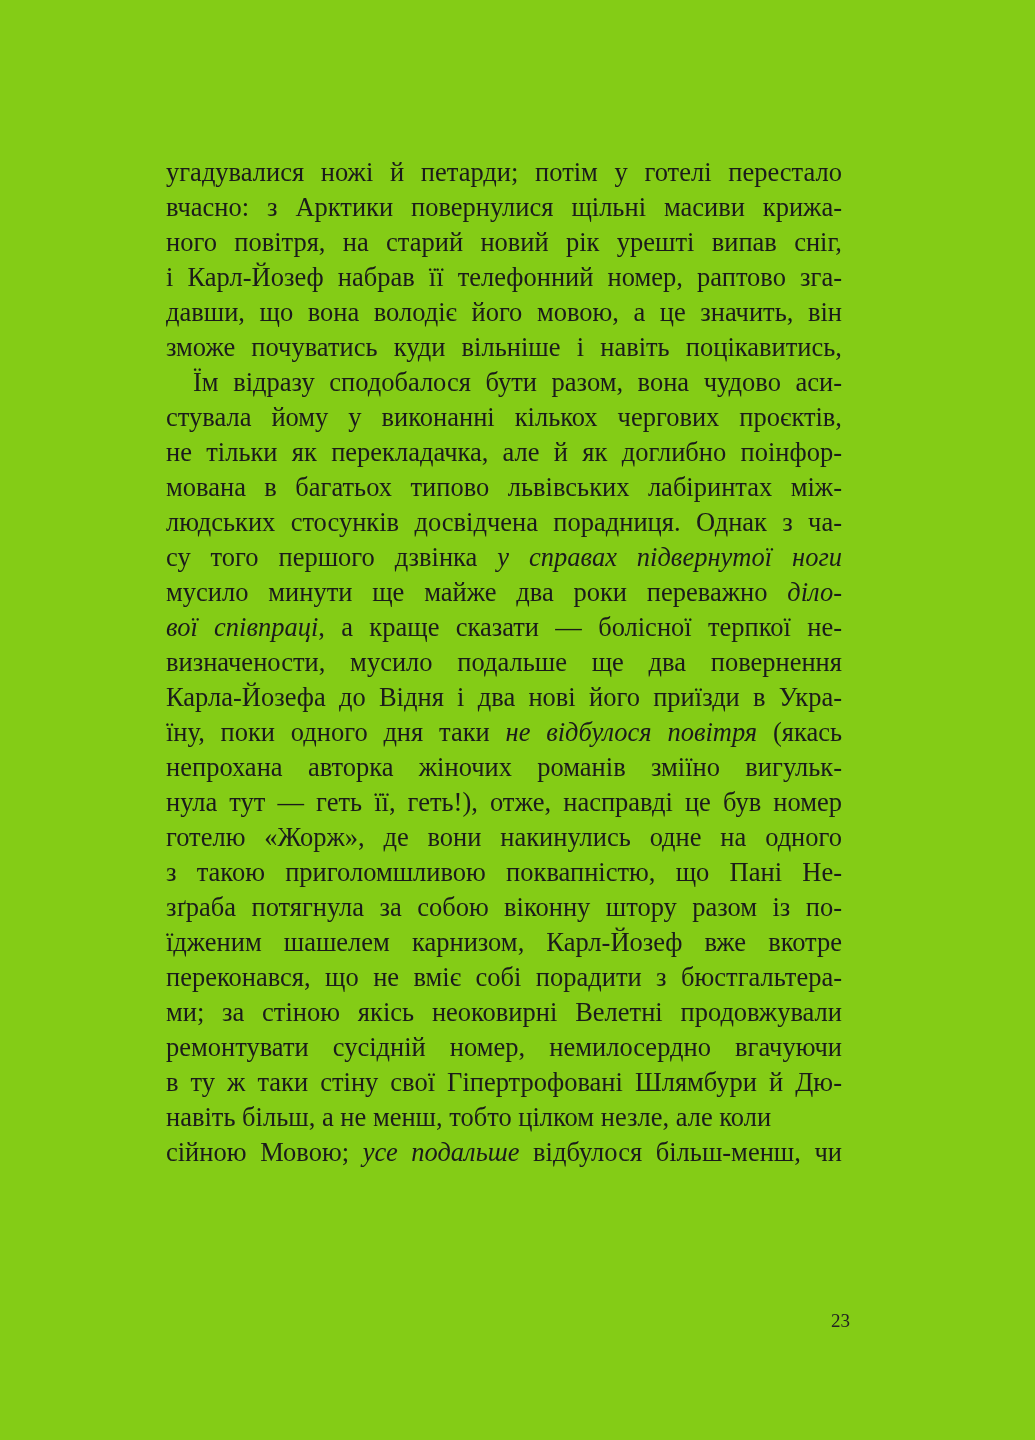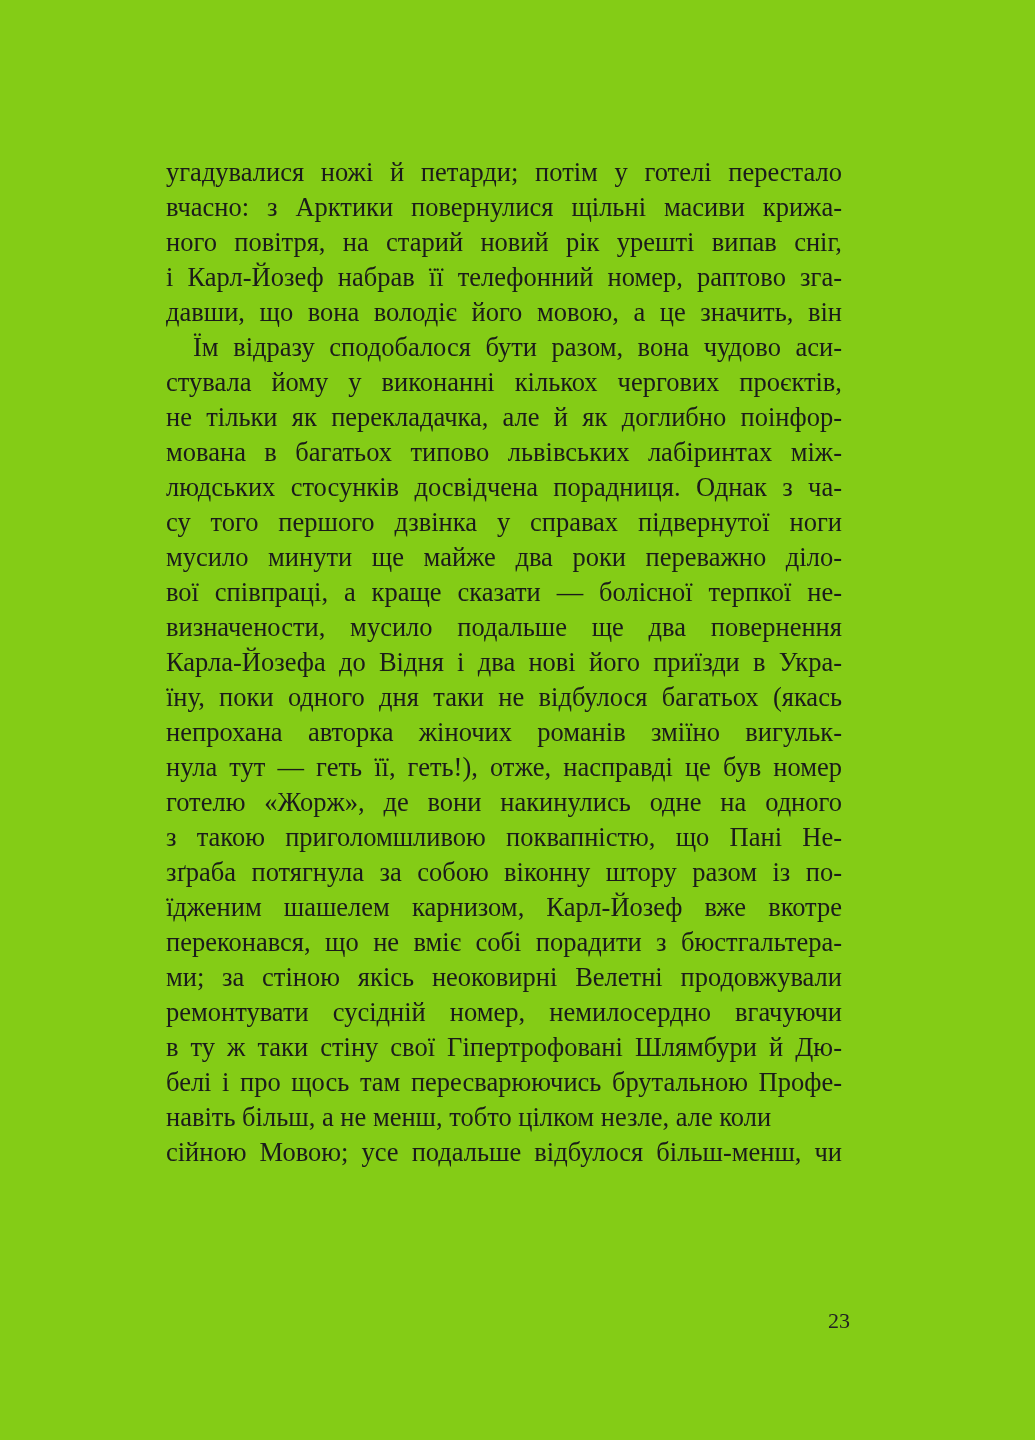--- a/index.html
+++ b/index.html
@@ -32,61 +32,62 @@
     text-align-last: justify;
     text-rendering: optimizeLegibility;
   }
   .line.end {
     text-align-last: left;
   }
   .line.indent {
     text-indent: 27px;
   }
   .run.italic {
+    font-style: italic;
   }
   .page-number {
     position: absolute;
     left: 166px;
     top: 1303px;
     width: 684px;
     text-align: right;
-    font-size: 22px;
+    font-size: 19px;
     line-height: 35px;
     color: #222;
   }
 </style>
 </head>
 <body>
 
 <div class="book-page">
   <div class="text-block">
       <div class="line"><span class="run">угадувалися ножі й петарди; потім у готелі перестало</span></div>
       <div class="line"><span class="run">вчасно: з Арктики повернулися щільні масиви крижа-</span></div>
       <div class="line"><span class="run">ного повітря, на старий новий рік урешті випав сніг,</span></div>
       <div class="line"><span class="run">і Карл-Йозеф набрав її телефонний номер, раптово зга-</span></div>
       <div class="line"><span class="run">давши, що вона володіє його мовою, а це значить, він</span></div>
+      <div class="line"><span class="run">зможе почуватись куди вільніше і навіть поцікавитись,</span></div>
       <div class="line indent"><span class="run">Їм відразу сподобалося бути разом, вона чудово аси-</span></div>
       <div class="line"><span class="run">стувала йому у виконанні кількох чергових проєктів,</span></div>
       <div class="line"><span class="run">не тільки як перекладачка, але й як доглибно поінфор-</span></div>
       <div class="line"><span class="run">мована в багатьох типово львівських лабіринтах між-</span></div>
       <div class="line"><span class="run">людських стосунків досвідчена порадниця. Однак з ча-</span></div>
       <div class="line"><span class="run">су того першого дзвінка </span><span class="run italic">у справах підвернутої ноги</span></div>
       <div class="line"><span class="run">мусило минути ще майже два роки переважно </span><span class="run italic">діло-</span></div>
       <div class="line"><span class="run italic">вої співпраці</span><span class="run">, а краще сказати — болісної терпкої не-</span></div>
       <div class="line"><span class="run">визначености, мусило подальше ще два повернення</span></div>
       <div class="line"><span class="run">Карла-Йозефа до Відня і два нові його приїзди в Укра-</span></div>
-      <div class="line"><span class="run">їну, поки одного дня таки </span><span class="run italic">не відбулося багатьох</span><span class="run"> (якась</span></div>
+      <div class="line"><span class="run">їну, поки одного дня таки </span><span class="run italic">не відбулося повітря</span><span class="run"> (якась</span></div>
       <div class="line"><span class="run">непрохана авторка жіночих романів зміїно вигульк-</span></div>
       <div class="line"><span class="run">нула тут — геть її, геть!), отже, насправді це був номер</span></div>
       <div class="line"><span class="run">готелю «Жорж», де вони накинулись одне на одного</span></div>
       <div class="line"><span class="run">з такою приголомшливою поквапністю, що Пані Не-</span></div>
       <div class="line"><span class="run">зґраба потягнула за собою віконну штору разом із по-</span></div>
       <div class="line"><span class="run">їдженим шашелем карнизом, Карл-Йозеф вже вкотре</span></div>
       <div class="line"><span class="run">переконався, що не вміє собі порадити з бюстгальтера-</span></div>
       <div class="line"><span class="run">ми; за стіною якісь неоковирні Велетні продовжували</span></div>
       <div class="line"><span class="run">ремонтувати сусідній номер, немилосердно вгачуючи</span></div>
       <div class="line"><span class="run">в ту ж таки стіну свої Гіпертрофовані Шлямбури й Дю-</span></div>
-      <div class="line"><span class="run">белі і про щось там пересварюючись брутальною Профе-</span></div>
       <div class="line end"><span class="run">навіть більш, а не менш, тобто цілком незле, але коли</span></div>
       <div class="line"><span class="run">сійною Мовою; </span><span class="run italic">усе подальше</span><span class="run"> відбулося більш-менш, чи</span></div>
     </div>
   <div class="page-number">23</div>
 </div>
 
 </body></html>

